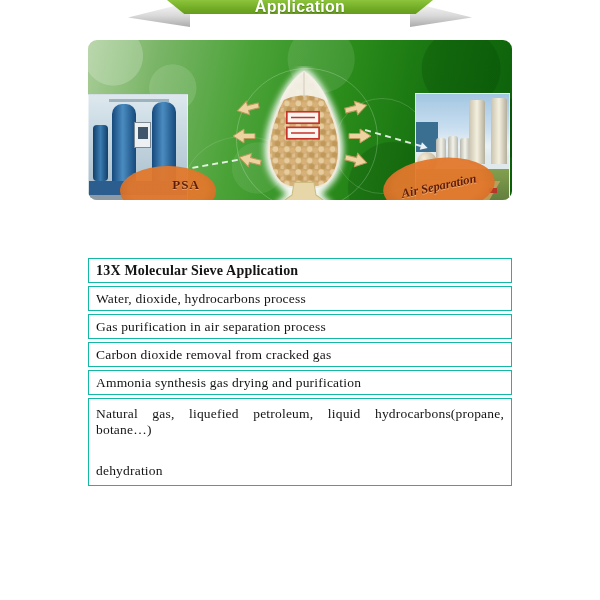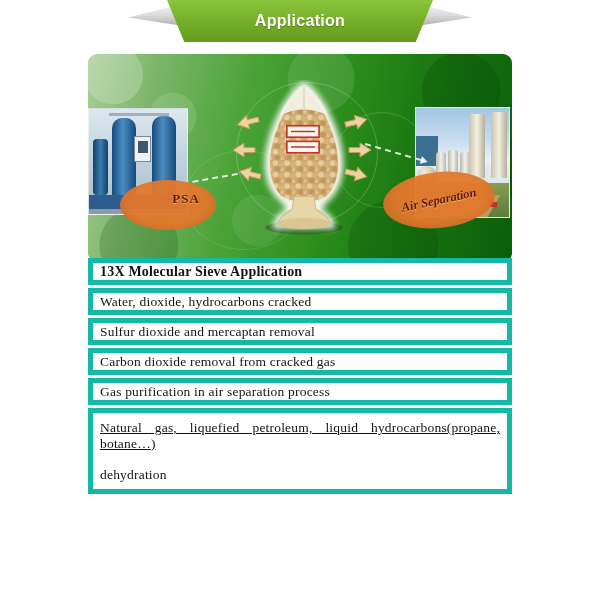--- a/index.html
+++ b/index.html
@@ -6,31 +6,31 @@
   html,body { background:#ffffff; }
   .page { position:relative; width:600px; height:600px; background:#ffffff; overflow:hidden;
           font-family:"Liberation Serif", serif; }
 
   
   .banner { position:absolute; left:128px; top:0; width:344px; height:29px; }
   .banner .wing { position:absolute; top:2px; width:62px; height:25px;
                   background:linear-gradient(180deg,#fbfbfb 0%,#d9d9d9 55%,#ababab 100%); }
   .banner .wing.left  { left:0;  clip-path:polygon(100% 0, 100% 100%, 0 62%); }
   .banner .wing.right { right:0; clip-path:polygon(0 0, 0 100%, 100% 62%); }
-  .banner .band { position:absolute; left:39px; top:0; width:266px; height:42px;
+  .banner .band { position:absolute; left:39px; top:0; width:266px; height:14px;
                   background:linear-gradient(180deg,#8cc43c 0%,#74ad27 55%,#659c1c 100%);
                   clip-path:polygon(0 0, 100% 0, 93.5% 100%, 6.5% 100%);
                   display:flex; align-items:center; justify-content:center;
                   filter:drop-shadow(0 2px 2px rgba(0,0,0,.35)); }
   .banner .band span { color:#ffffff; font-family:"Liberation Sans", sans-serif;
                        font-weight:bold; font-size:16px; letter-spacing:.3px;
                        text-shadow:0 1px 1px rgba(0,0,0,.25); }
 
   
-  .scene { position:absolute; left:88px; top:54px; width:424px; height:208px;
+  .scene { position:absolute; left:88px; top:40px; width:424px; height:160px;
            border-radius:9px; overflow:hidden;
            background:
              radial-gradient(circle 30px at 6% 10%,  rgba(255,255,255,.20) 97%, transparent 100%),
              radial-gradient(circle 24px at 20% 30%, rgba(255,255,255,.12) 97%, transparent 100%),
              radial-gradient(circle 34px at 55% 12%, rgba(255,255,255,.10) 97%, transparent 100%),
              radial-gradient(circle 40px at 88% 18%, rgba(0,60,0,.22) 97%, transparent 100%),
              radial-gradient(circle 34px at 96% 55%, rgba(0,50,0,.25) 97%, transparent 100%),
              radial-gradient(circle 46px at 72% 92%, rgba(0,55,0,.20) 97%, transparent 100%),
              radial-gradient(circle 40px at 12% 92%, rgba(0,55,0,.18) 97%, transparent 100%),
              radial-gradient(circle 26px at 40% 80%, rgba(255,255,255,.08) 97%, transparent 100%),
@@ -95,26 +95,26 @@
   .dash-right { left:276px; top:97px;  width:58px; transform:rotate(16deg); }
   .dash-right::after { content:""; position:absolute; right:-7px; top:-5px;
            border-left:7px solid rgba(255,255,255,.9); border-top:4px solid transparent;
            border-bottom:4px solid transparent; }
 
   
   .spread { position:absolute; width:24px; height:16px; }
 
   
   .app-table { position:absolute; left:88px; top:258px; width:424px; }
-  .t-row { border:5px solid #14b8a6; background:#ffffff; min-height:25px;
+  .t-row { border:1px solid #14b8a6; background:#ffffff; min-height:25px;
            display:flex; align-items:center; padding:1px 7px 0 7px; margin-bottom:3px;
            font-size:13.5px; color:#141414; letter-spacing:.2px; }
   .t-row.head { font-weight:bold; font-size:14px; }
   .t-row.last { display:block; padding:7px 7px 6px 7px; min-height:56px; }
-  .t-row.last .l1 { text-align:justify; text-align-last:justify; margin-bottom:15px;text-decoration:underline; }
+  .t-row.last .l1 { text-align:justify; text-align-last:justify; margin-bottom:25px; }
 </style>
 </head>
 <body>
 
 <div class="page">
 
   <div class="banner">
     <div class="wing left"></div>
     <div class="wing right"></div>
     <div class="band">
@@ -216,24 +216,24 @@
     <div class="badge badge-air">
       <span>Air Separation</span>
     </div>
   </div>
 
   <div class="app-table">
     <div class="t-row head">
       <span>13X Molecular Sieve Application</span>
     </div>
     <div>
-        <div class="t-row">Water, dioxide, hydrocarbons cracked</div>
-        <div class="t-row">Sulfur dioxide and mercaptan removal</div>
+        <div class="t-row">Water, dioxide, hydrocarbons process</div>
+        <div class="t-row">Gas purification in air separation process</div>
         <div class="t-row">Carbon dioxide removal from cracked gas</div>
-        <div class="t-row">Gas purification in air separation process</div>
+        <div class="t-row">Ammonia synthesis gas drying and purification</div>
       </div>
     <div class="t-row last">
       <div class="l1">Natural gas, liquefied petroleum, liquid hydrocarbons(propane, botane…)</div>
       <div class="l2">dehydration</div>
     </div>
   </div>
 
 </div>
 
 </body></html>

